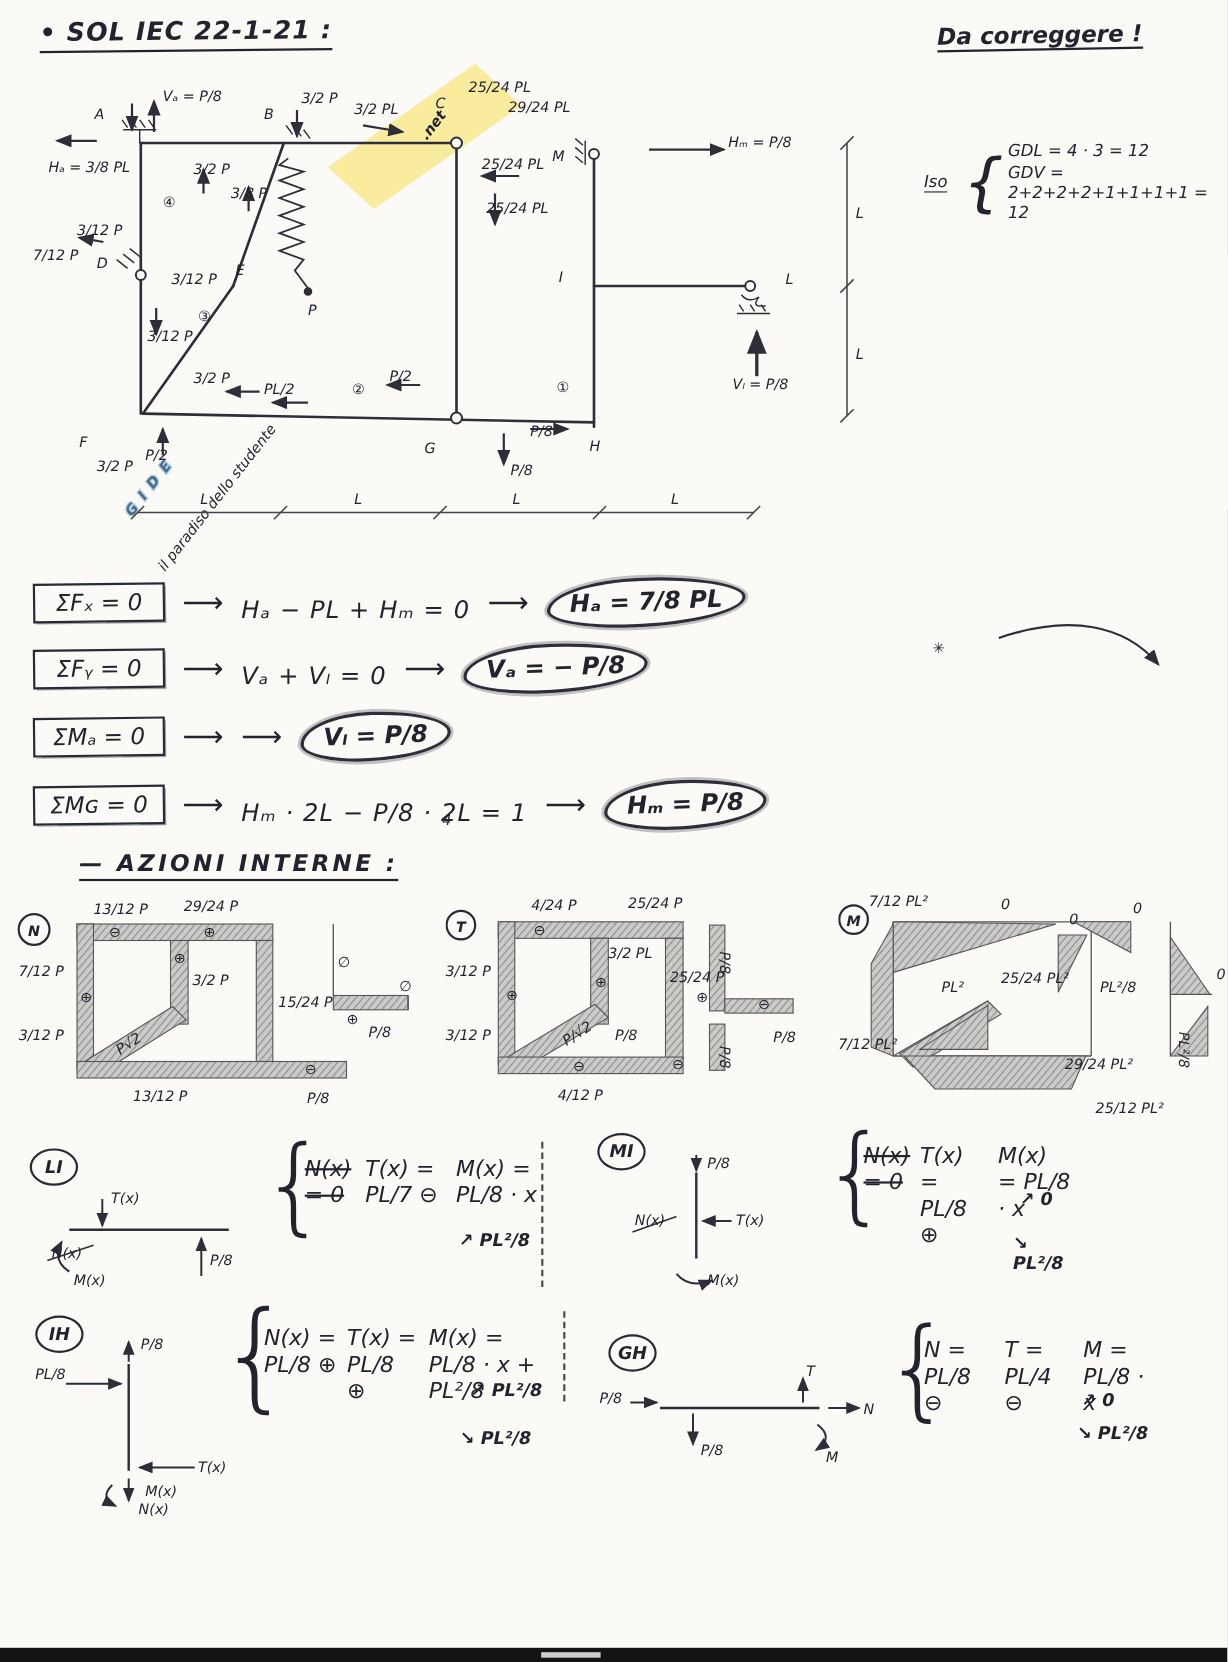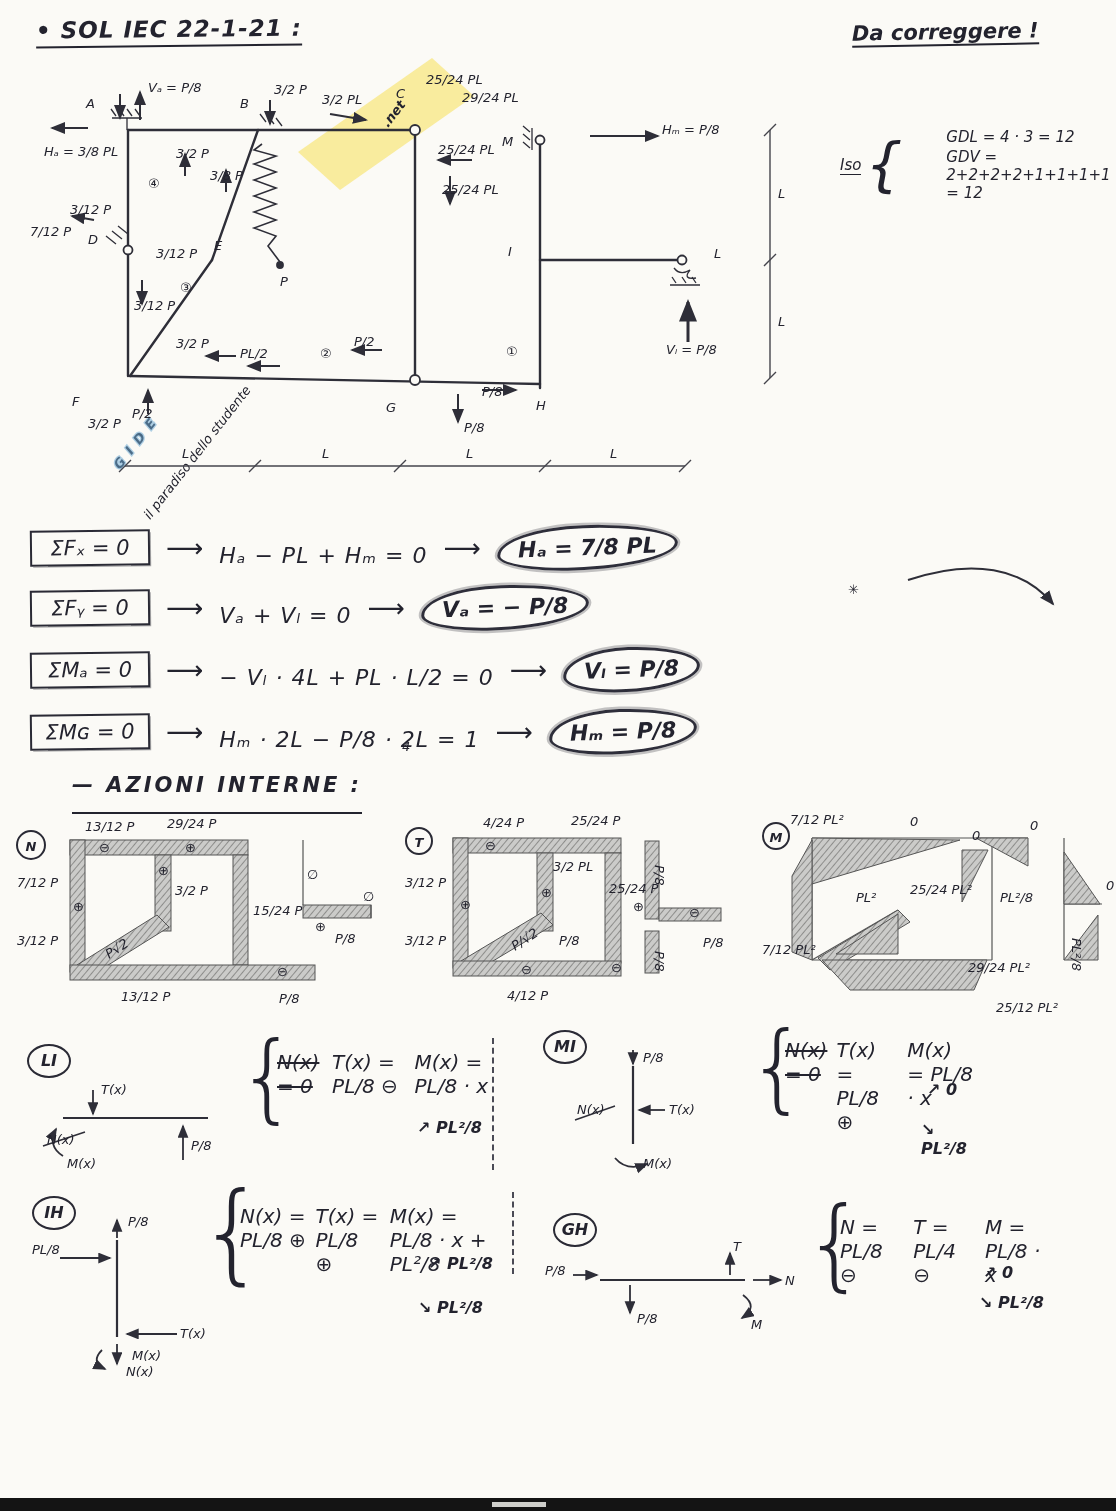--- a/index.html
+++ b/index.html
@@ -7,37 +7,37 @@
   .page{position:relative;width:1116px;height:1511px;background:#fbfaf6;overflow:hidden;
         font-family:"DejaVu Sans",sans-serif;color:#23232e;}
   .hw{font-style:italic;}
   .abs{position:absolute;}
   svg text{font-family:"DejaVu Sans",sans-serif;font-style:italic;fill:#23232e;font-size:13px;}
   .page-title{left:36px;top:16px;font-size:23px;font-weight:bold;letter-spacing:1px;
               border-bottom:2.5px solid #23232e;padding-bottom:3px;transform:rotate(-.6deg);}
   .corner-note{left:852px;top:20px;font-size:21px;font-weight:bold;border-bottom:2px solid #23232e;
                transform:rotate(-1deg);}
   .iso-box{left:840px;top:128px;font-size:15px;display:flex;align-items:center;gap:4px;}
-  .iso-tag{font-size:15px;border-bottom:1.5px solid #23232e;margin-right:0;text-align:center;}
+  .iso-tag{font-size:15px;border-bottom:1.5px solid #23232e;margin-right:10px;text-align:center;}
   .brace-icon{font-size:58px;font-weight:200;line-height:.9;}
   .brace-icon::before{content:"{";}
-  .iso-lines{display:flex;flex-direction:column;gap:2px;font-size:15px;margin-left:40px;}
+  .iso-lines{display:flex;flex-direction:column;gap:2px;font-size:15px;}
   .eq-zone{left:30px;top:525px;width:820px;height:240px;}
   .eqrow{position:absolute;left:0;display:flex;align-items:center;gap:16px;}
   .eqbox{border:2px solid #2a2a35;padding:4px 12px;font-size:21px;min-width:92px;text-align:center;
          box-shadow:2px 2px 0 -1px rgba(42,42,53,.4);transform:rotate(-.7deg);}
   .flow-arrow{font-size:26px;}
   .flow-arrow::before{content:"⟶";}
   .eqtext{font-size:22px;letter-spacing:1px;margin-top:16px;}
   .result{border:3px solid #2e2e3a;border-radius:48% 52% 58% 42%/62% 45% 55% 38%;
           padding:7px 18px;font-size:22px;font-weight:bold;
           box-shadow:0 0 0 2.5px rgba(46,46,58,.28);transform:rotate(-2deg);}
   .eq-note{position:absolute;font-size:13px;}
   .section-heading{left:72px;top:773px;font-size:21px;font-weight:bold;letter-spacing:3px;
-                   border-bottom:2px solid #23232e;padding-bottom:15px;}
+                   border-bottom:2px solid #23232e;padding-bottom:2px;}
   .panel{position:absolute;}
   .tagc{position:absolute;border:2px solid #2a2a35;border-radius:50%;min-width:30px;height:28px;
         line-height:28px;text-align:center;font-size:16px;font-style:italic;font-weight:bold;
         padding:1px 5px;background:rgba(251,250,246,.6);}
   .block{position:absolute;}
   .block-eqs{position:absolute;display:flex;flex-direction:row;gap:9px;font-size:20px;font-style:italic;}
   .struck{text-decoration:line-through;text-decoration-thickness:2px;}
   .note{position:absolute;font-size:16px;font-style:italic;font-weight:bold;}
   .note-up::before{content:"↗ ";font-style:normal;}
   .note-down::before{content:"↘ ";font-style:normal;}
@@ -194,21 +194,20 @@
     <div class="eqrow hw" style="top:60px">
       <span class="eqbox">ΣFᵧ = 0</span>
       <span class="flow-arrow"></span>
       <span class="eqtext">Vₐ + Vₗ = 0</span>
       <span class="flow-arrow"></span>
       <span class="result">Vₐ = − P/8</span>
     </div>
     <div class="eqrow hw" style="top:122px">
       <span class="eqbox">ΣMₐ = 0</span>
       <span class="flow-arrow"></span>
-      <span class="eqtext">− Vₗ · 4L + PL · L/2 = 0</span>
       <span class="flow-arrow"></span>
       <span class="result">Vₗ = P/8</span>
     </div>
     <div class="eqrow hw" style="top:184px">
       <span class="eqbox">ΣMɢ = 0</span>
       <span class="flow-arrow"></span>
       <span class="eqtext">Hₘ · 2L − P/8 · 2L = 1</span>
       <span class="flow-arrow"></span>
       <span class="result">Hₘ = P/8</span>
     </div>
@@ -341,21 +340,21 @@
       </g>
       <line x1="10" y1="78" x2="52" y2="64" stroke="#2e2e38" stroke-width="1.4"></line>
     <text x="68" y="26">T(x)</text>
         <text x="14" y="76">N(x)</text>
         <text x="34" y="100">M(x)</text>
         <text x="158" y="82">P/8</text>
       </svg>
     <span class="brace-icon abs" style="left:212px;top:-6px;font-size:96px"></span>
     <div class="block-eqs" style="left:252px;top:10px">
       <span class="struck">N(x) = 0</span>
-      <span>T(x) = PL/8 ⊖</span>
+      <span>T(x) = PL/7 ⊖</span>
       <span>M(x) = PL/8 · x</span>
     </div>
     <span class="note note-up" style="left:392px;top:78px">PL²/8</span>
   </div>
 
   <div class="block" style="left:535px;top:1028px;width:440px;height:150px">
     <span class="tagc" style="left:8px;top:2px">MI</span>
     <svg class="abs" viewBox="0 0 160 130" width="160" height="130" style="left:18px;top:20px">
       <line x1="80" y1="18" x2="80" y2="96" stroke="#2e2e38" stroke-width="2.2"></line>
       <g stroke="#2e2e38" stroke-width="1.8" fill="none" marker-end="url(#ah)">

